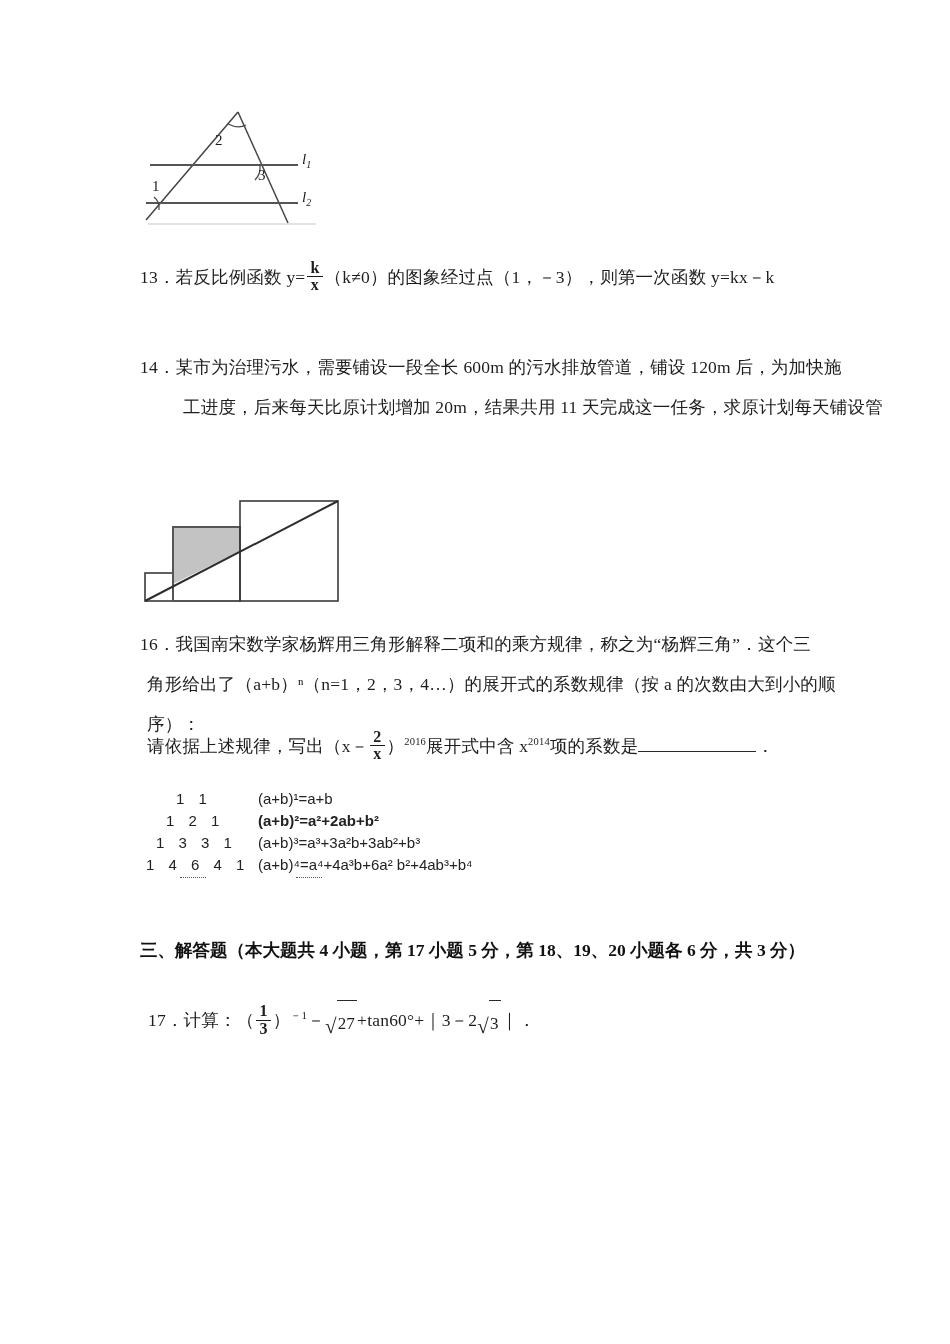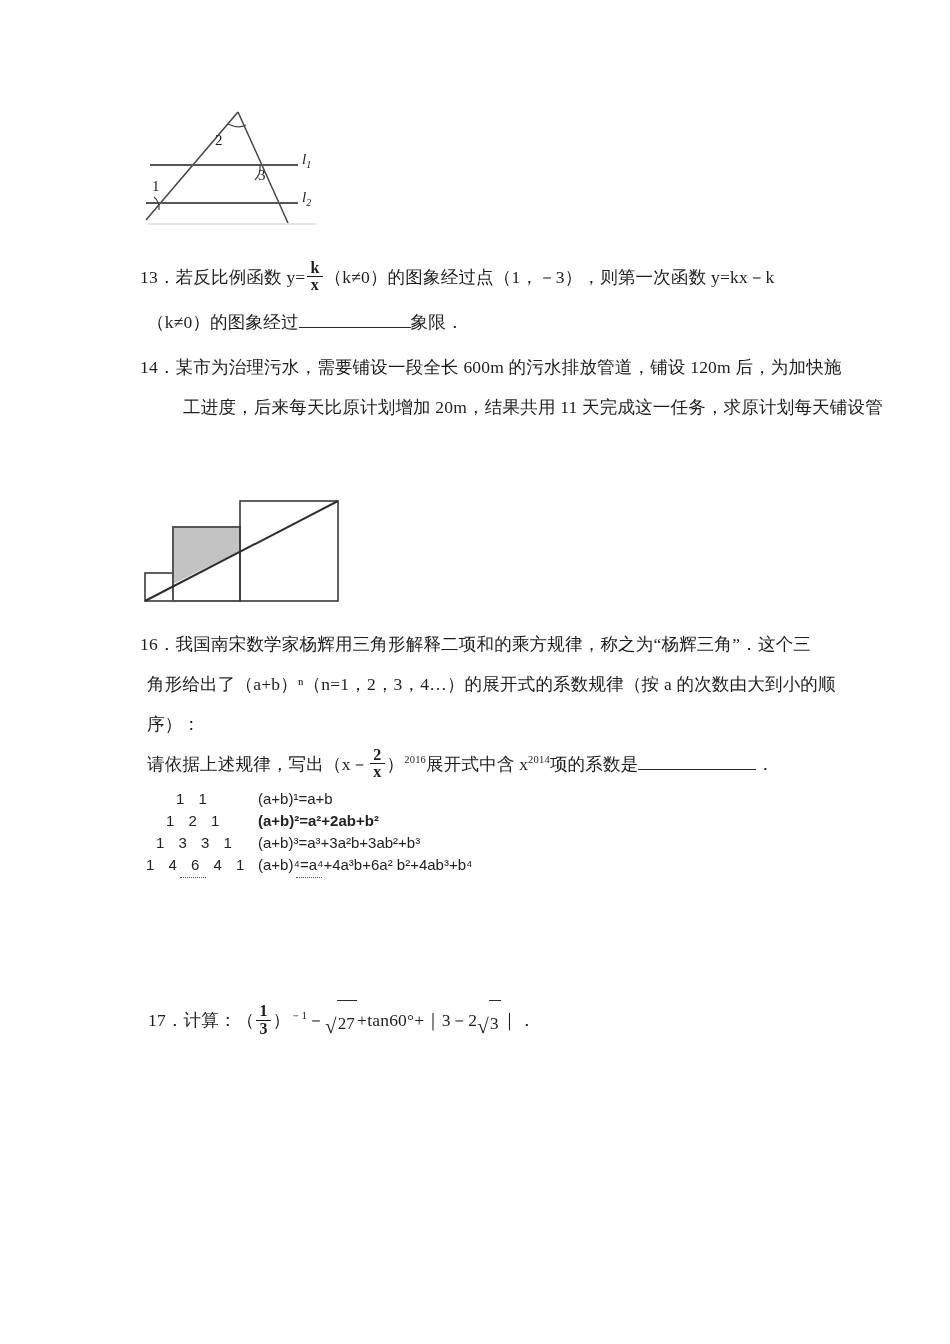--- a/index.html
+++ b/index.html
@@ -160,23 +160,20 @@
     <span style="position:absolute; left:77px; top:34px; font-size:15px; font-family:'Liberation Serif',serif;">2</span>
     <span style="position:absolute; left:120px; top:69px; font-size:15px; font-family:'Liberation Serif',serif;">3</span>
     <span style="position:absolute; left:14px; top:80px; font-size:15px; font-family:'Liberation Serif',serif;">1</span>
     <span style="position:absolute; left:164px; top:53px; font-size:15px; font-style:italic; font-family:'Liberation Serif',serif;"><span>l</span><sub style="font-size:10px;">1</sub></span>
     <span style="position:absolute; left:164px; top:91px; font-size:15px; font-style:italic; font-family:'Liberation Serif',serif;"><span>l</span><sub style="font-size:10px;">2</sub></span>
   </div>
 
   <div class="q-text" style="left:140px; top:255px;">
     <span>13</span><span>．若反比例函数 y=</span><span class="frac"><span class="num">k</span><span class="bar"></span><span class="den">x</span></span><span>（k≠0）的图象经过点（1，－3），则第一次函数 y=kx－k</span>
   </div>
-  <div class="q-text" style="left:147px; top:300px;">
-    <span>（k≠0）的图象经过</span><span class="blank blank-md"></span><span>象限．</span>
-  </div>
 
   <div class="q-text" style="left:140px; top:345px;">
     <span>14</span><span>．某市为治理污水，需要铺设一段全长 600m 的污水排放管道，铺设 120m 后，为加快施</span>
   </div>
   <div class="q-text" style="left:147px; top:385px;margin-left:36px;">
     <span>工进度，后来每天比原计划增加 20m，结果共用 11 天完成这一任务，求原计划每天铺设管</span>
   </div>
 
 
   <div class="fig" style="left:140px; top:498px; width:240px; height:105px;">
@@ -196,38 +193,39 @@
 
   <div class="q-text" style="left:140px; top:622px;">
     <span>16</span><span>．我国南宋数学家杨辉用三角形解释二项和的乘方规律，称之为“杨辉三角”．这个三</span>
   </div>
   <div class="q-text" style="left:147px; top:662px;">
     <span>角形给出了（a+b）ⁿ（n=1，2，3，4…）的展开式的系数规律（按 a 的次数由大到小的顺</span>
   </div>
   <div class="q-text" style="left:147px; top:702px;">
     <span>序）：</span>
   </div>
-  <div class="q-text" style="left:147px; top:742px;">
+  <div class="q-text" style="left:147px; top:724px;">
     <span>请依据上述规律，写出（x－</span><span class="frac"><span class="num">2</span><span class="bar"></span><span class="den">x</span></span><span>）</span><sup class="exp-sm">2016</sup><span>展开式中含 x</span><sup class="exp-sm">2014</sup><span>项的系数是</span><span class="blank blank-lg"></span><span>．</span>
   </div>
 
   <div class="pascal" style="left:148px; top:790px; width:360px; height:100px;">
     <span class="prow" style="left:28px; top:0px;">1  1</span>
     <span class="prow" style="left:18px; top:22px;">1  2  1</span>
     <span class="prow" style="left:8px; top:44px;">1  3  3  1</span>
     <span class="prow" style="left:-2px; top:66px;">1  4  6  4  1</span>
 
     <span class="erow" style="left:110px; top:0px;">(a+b)¹=a+b</span>
     <span class="erow" style="left:110px; top:22px;font-weight:bold;">(a+b)²=a²+2ab+b²</span>
     <span class="erow" style="left:110px; top:44px;">(a+b)³=a³+3a²b+3ab²+b³</span>
     <span class="erow" style="left:110px; top:66px;">(a+b)⁴=a⁴+4a³b+6a² b²+4ab³+b⁴</span>
 
     <span class="dotted-u" style="position:absolute; left:32px; top:86px; width:26px; height:1px;"></span>
     <span class="dotted-u" style="position:absolute; left:148px; top:86px; width:26px; height:1px;"></span>
   </div>
 
+  <div class="sec-head" style="left:140px; top:938px;">三、解答题（本大题共 4 小题，第 17 小题 5 分，第 18、19、20 小题各 6 分，共 3 分）</div>
 
   <div class="q-text" style="left:148px; top:995px;">
     <span>17</span><span>．计算：</span><span>（</span><span class="frac"><span class="num">1</span><span class="bar"></span><span class="den">3</span></span><span>）</span><sup class="exp">－1</sup><span>－</span><span class="radical"><span class="sign">√</span><span class="rad-body">27</span></span><span>+tan60°</span><span>+｜3－2</span><span class="radical"><span class="sign">√</span><span class="rad-body">3</span></span><span>｜</span><span>．</span>
   </div>
 
 
 </div>
 
 </body></html>

